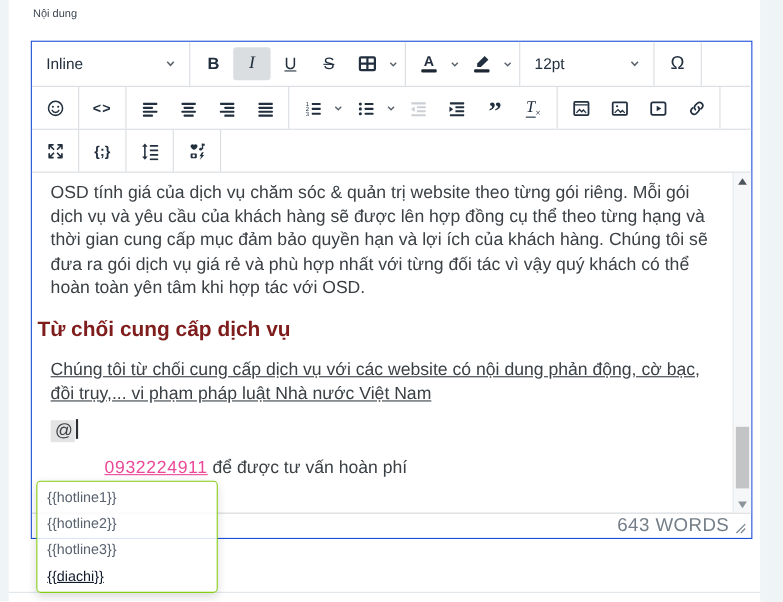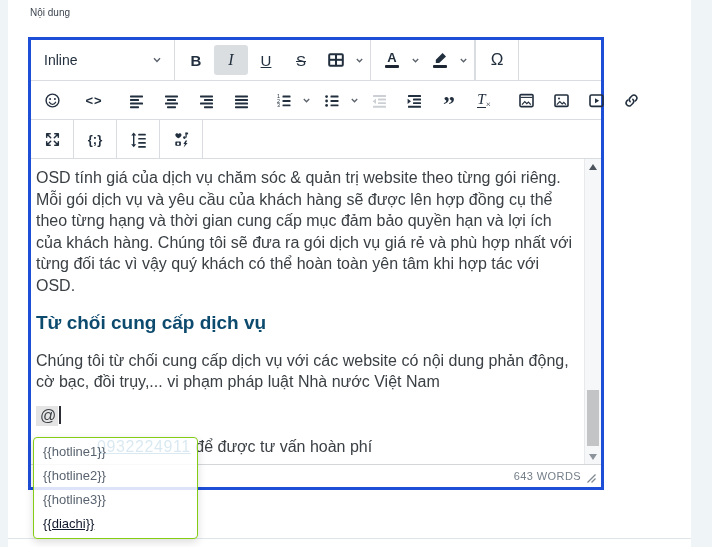--- a/index.html
+++ b/index.html
@@ -5,21 +5,21 @@
   html,body{margin:0;padding:0;}
   body{width:712px;height:547px;background:#ffffff;font-family:"Liberation Sans",sans-serif;position:relative;overflow:hidden;}
   .stage{position:absolute;inset:0;}
   .gutter{position:absolute;top:0;bottom:0;background:#eff4f6;}
   .gutter.left{left:0;width:8px;}
   .gutter.right{right:0;width:21px;}
   .bottom-divider{position:absolute;left:8px;right:21px;top:538px;height:1px;background:#dfe5e9;}
   .field-label{position:absolute;left:30px;top:7px;font-size:10px;color:#3e4650;}
 
   
-  .editor{position:absolute;left:28px;top:37px;width:576px;height:453px;background:#fff;border:3px solid #1d4ed8;display:flex;flex-direction:column;box-sizing:border-box;}
+  .editor{position:absolute;left:28px;top:37px;width:656px;height:453px;background:#fff;border:1px solid #1d4ed8;display:flex;flex-direction:column;box-sizing:border-box;}
   .toolbar{flex:0 0 auto;}
   .tb-row{display:flex;align-items:stretch;border-bottom:1px solid #d9dde1;height:40px;}
   .tb-row.r2,.tb-row.r3{height:38px;}
   .tb-group{display:flex;align-items:center;padding:0 4px;gap:1px;}
   .sep{width:1px;background:#d9dde1;}
   .tb-btn{width:34px;height:30px;display:flex;align-items:center;justify-content:center;background:transparent;border:none;border-radius:3px;color:#222f3e;cursor:pointer;padding:0;}
   .tb-btn.active{background:#dbdee1;}
   .tb-btn.disabled{opacity:.5;}
   .split{display:flex;align-items:center;}
   .split .chev-box{width:13px;height:30px;display:flex;align-items:center;justify-content:center;}
@@ -37,43 +37,43 @@
   .clearfmt{font-family:"Liberation Serif",serif;}
   .clearfmt .t{font-style:italic;font-size:15px;border-bottom:1.5px solid #222f3e;}
   .clearfmt .x{font-size:9px;vertical-align:-3px;}
   .fore-a{display:flex;flex-direction:column;align-items:center;line-height:12px;}
   .fore-a .a{font-weight:700;font-size:13px;}
   .color-bar{width:14px;height:2.6px;background:#1c2733;border-radius:1px;margin-top:1.5px;}
 
   
   .content-wrap{flex:1 1 auto;position:relative;overflow:hidden;}
   .content{position:absolute;left:0;top:0;right:17px;bottom:0;padding:2px 6px 0 5px;font-size:16px;line-height:21.5px;color:#3b4045;overflow:hidden;}
-  .content p{margin:0;}
+  .content p{margin:12px;}
   .p1{margin-top:6px !important;}
-  .content h3{font-size:19px;margin:16px 0 16px 0;color:#0c4a6e;}
-  .p2{margin-top:12px !important;}
+  .content h3{font-size:19px;margin:16px 0 16px 0;color:#7f1d1d;}
+  .p2{margin-top:12px !important;text-decoration:underline;}
   .p3{margin-top:12px !important;font-style:italic;}
   .mention-line{margin-top:12px !important;height:22px;}
   .mention{background:#e4e4e4;padding:1px 2px 2px 4px;}
   .caret{display:inline-block;width:1.5px;height:18px;background:#2b2f33;vertical-align:-3px;margin-left:1px;}
   .phone-line{margin-top:9px !important;margin-left:61px !important;}
-  .phone{color:#0369a1;text-decoration:underline;letter-spacing:.6px;}
+  .phone{color:#ec4899;text-decoration:underline;letter-spacing:.6px;}
 
   
   .sb{position:absolute;right:0;top:0;bottom:0;width:17px;background:#f6f7f8;border-left:1px solid #e7e9eb;box-sizing:border-box;}
   .sb-btn{position:absolute;left:0;width:16px;height:15px;display:flex;align-items:center;justify-content:center;}
   .sb-up{top:0;}
   .sb-down{bottom:0;}
   .tri-up{width:0;height:0;border-left:4.5px solid transparent;border-right:4.5px solid transparent;border-bottom:6px solid #4d545d;}
   .tri-down{width:0;height:0;border-left:4.5px solid transparent;border-right:4.5px solid transparent;border-top:6px solid #8d939b;}
   .sb-thumb{position:absolute;left:2px;width:12px;top:231px;height:56px;background:#c2c4c6;}
 
   
   .statusbar{flex:0 0 22px;border-top:1px solid #d4d7da;display:flex;align-items:center;justify-content:flex-end;padding-right:4px;gap:5px;}
-  .wordcount{font-size:11px;color:#747e88;letter-spacing:.4px;margin-left:36px;}
+  .wordcount{font-size:17px;color:#747e88;letter-spacing:.4px;margin-left:36px;}
   .resize-handle{width:11px;height:11px;margin-bottom:-4px;}
 
   
   .autocomplete{position:absolute;left:33px;top:437px;width:163px;background:rgba(255,255,255,.85);border:1px solid #84cc16;border-radius:4px;box-shadow:0 3px 9px rgba(0,0,0,.14);padding:2px 0;z-index:10;}
   .ac-item{height:24px;line-height:24px;padding:0 9px;font-size:13px;color:#59636f;cursor:pointer;white-space:nowrap;}
   .ac-item.link-style{text-decoration:underline;color:#0f172a;}
 
   svg{display:block;}
 </style>
 </head>
@@ -157,20 +157,30 @@
               </span>
             </button>
             <span class="chev-box">
                 <svg width="9" height="9" viewBox="0 0 9 9">
                   <path d="M1.8 3 L4.5 5.8 L7.2 3" stroke="#5a626c" stroke-width="1.3" fill="none"></path>
                 </svg>
               </span>
           </div>
         </div>
         <div class="sep"></div>
+        <div class="tb-group">
+          <div class="tb-select fontsize">
+            <span>12pt</span>
+            <span>
+                <svg width="10" height="10" viewBox="0 0 10 10">
+                  <path d="M2 3.2 L5 6.4 L8 3.2" stroke="#5a626c" stroke-width="1.4" fill="none"></path>
+                </svg>
+              </span>
+          </div>
+        </div>
         <div class="sep"></div>
         <div class="tb-group">
           <button class="tb-btn">
               <span class="glyph-omega">Ω</span>
             </button>
         </div>
         <div class="sep"></div>
       </div>
 
       <div class="tb-row r2">

